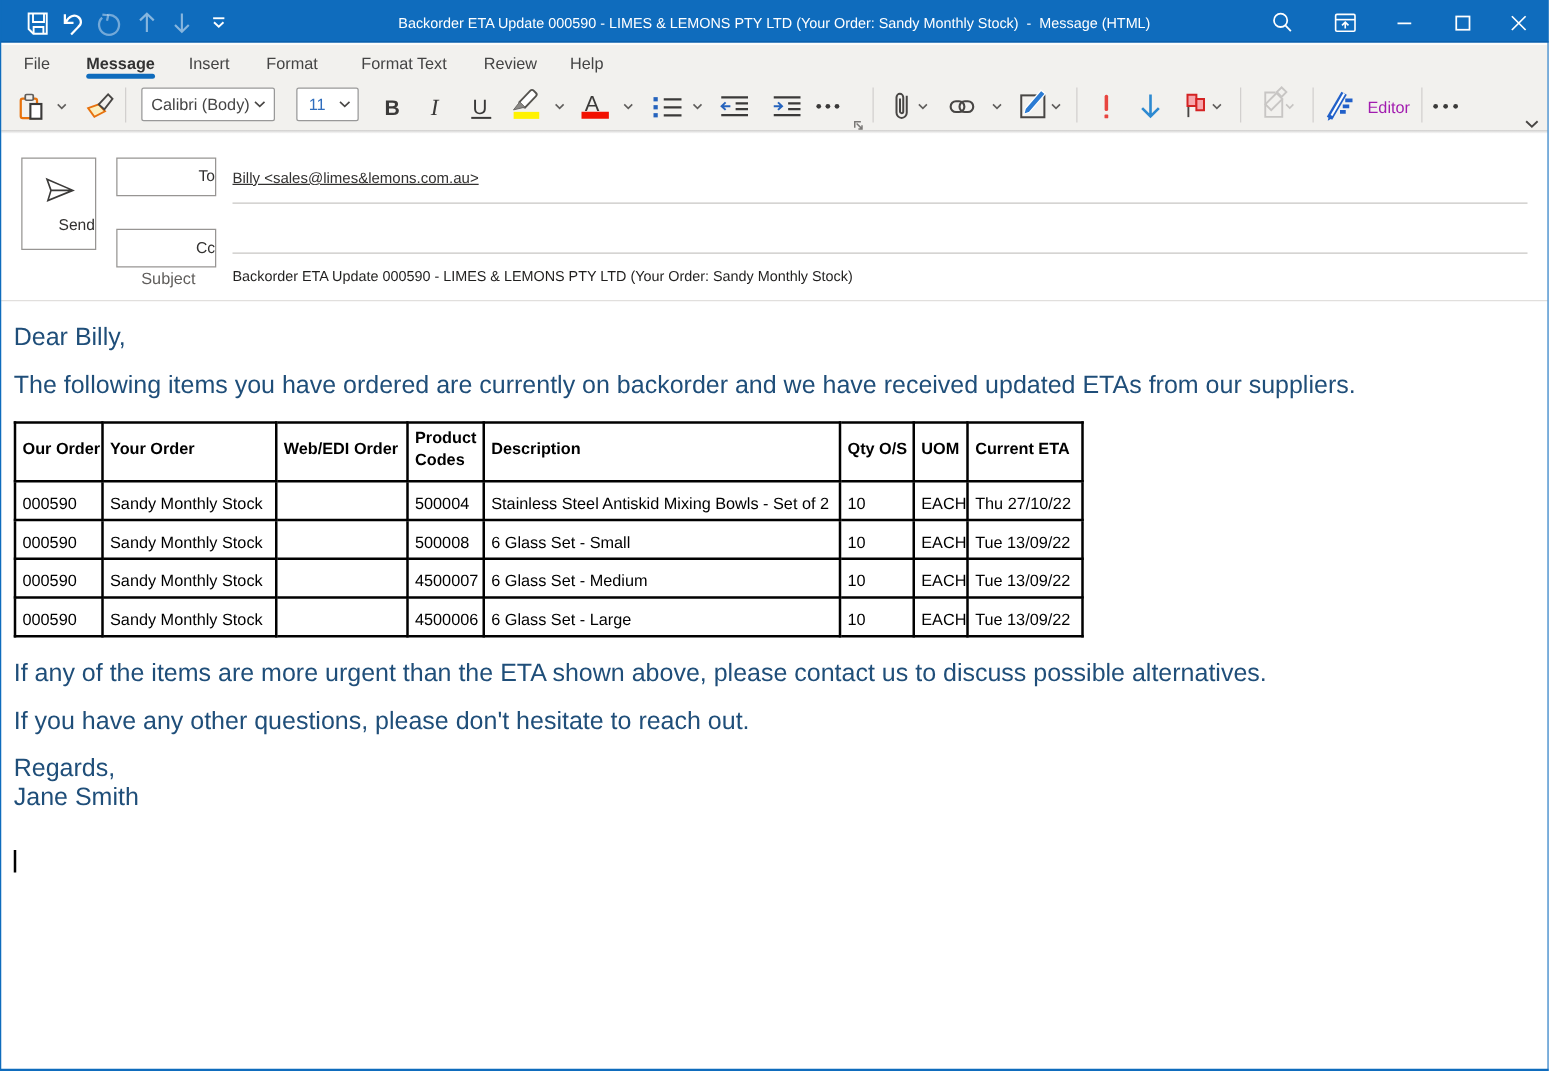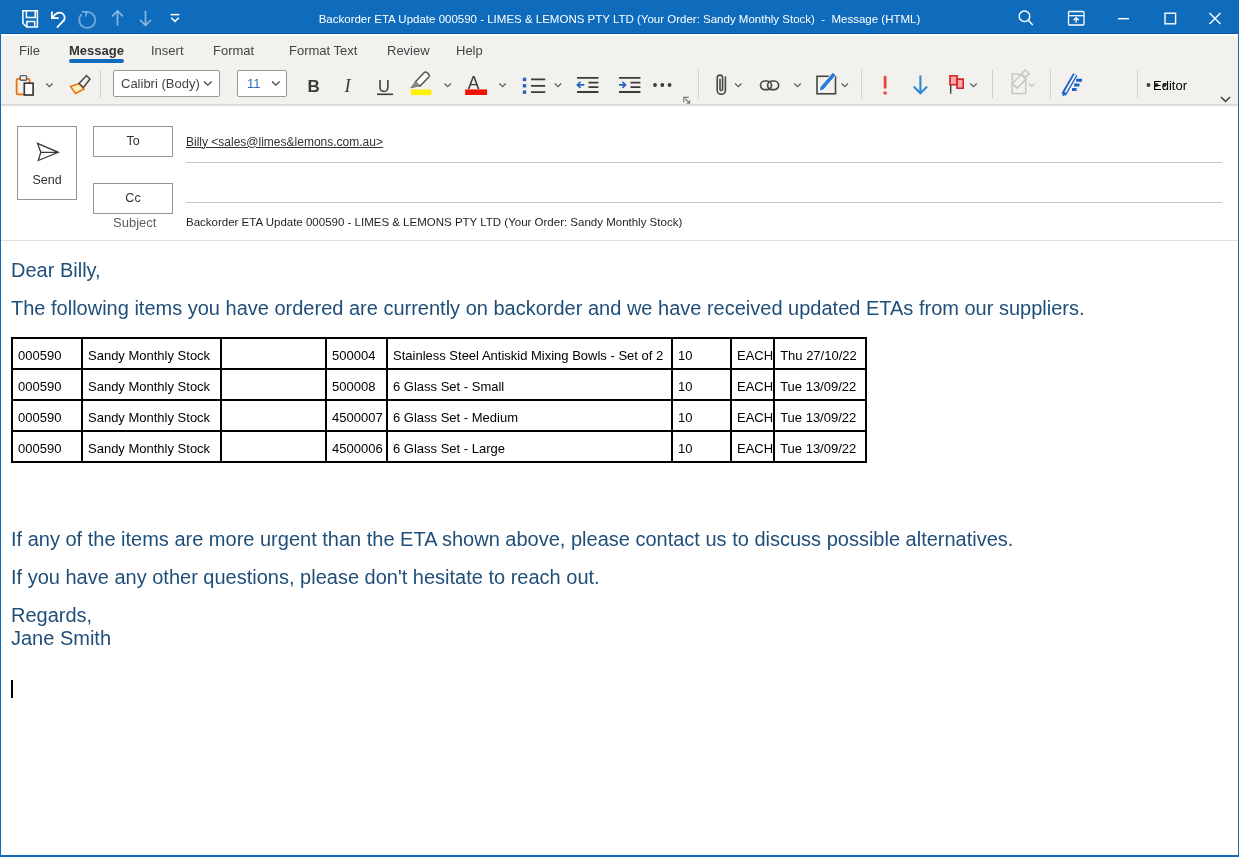--- a/index.html
+++ b/index.html
@@ -11,21 +11,21 @@
 
 .tabrow{position:absolute;left:1px;top:35px;width:1237px;height:69px;background:#f2f1ee;border-top:1px solid #fdfdfc}
 .tab{position:absolute;top:42.5px;font-size:13px;color:#444}
 .tab.sel{font-weight:bold;color:#333}
 .msgline{position:absolute;left:69px;top:59px;width:55px;height:4px;background:#0f6cbd;border-radius:2px}
 
 .ribshadow{position:absolute;left:1px;top:104px;width:1237px;height:3px;background:linear-gradient(#cfcecd,rgba(255,255,255,0))}
 .vsep{position:absolute;top:70px;height:28px;width:1px;background:#d2d0ce}
 .combo{position:absolute;background:#fff;border:1px solid #999;border-radius:2px;font-size:13px;color:#444}
 
-.btn{position:absolute;border:1px solid #979593;background:#fff;color:#323130;font-size:12.5px;text-align:center}
+.btn{position:absolute;border:1px solid #979593;background:#fff;color:#323130;font-size:12.5px;text-align:right}
 .fline{position:absolute;left:186px;width:1036px;height:1px;background:#c8c6c4}
 
 .bodytext{position:absolute;color:#1f4e79;font-size:20px;white-space:nowrap}
 table.bo{position:absolute;left:11px;top:336.5px;border-collapse:collapse;table-layout:fixed;font-size:13px;color:#000}
 table.bo td,table.bo th{border:2px solid #000;padding:4px 0 0 5px;text-align:left;vertical-align:middle;overflow:hidden;white-space:nowrap}
 table.bo th{font-size:13px;line-height:18.5px;padding:0 0 4px 5px}
 .cursor{position:absolute;left:11px;top:680px;width:1.5px;height:18px;background:#000}
 svg{position:absolute;overflow:visible}
 </style></head><body>
 
@@ -216,21 +216,21 @@
 
 <div class="combo" style="left:113px;top:70px;width:107px;height:27px;line-height:25px;padding-left:7px">Calibri (Body)</div>
 <svg class="abs" width="12" height="8" style="left:203px;top:80px">
     <path d="M1,1.5 l3.8,3.6 3.8,-3.6" stroke="#484644" stroke-width="1.3" fill="none"></path>
   </svg>
 <div class="combo" style="left:237px;top:70px;width:50px;height:27px;line-height:25px;padding-left:9px;color:#2f6dbd">11</div>
 <svg class="abs" width="12" height="8" style="left:271px;top:80px">
     <path d="M1,1.5 l3.8,3.6 3.8,-3.6" stroke="#484644" stroke-width="1.3" fill="none"></path>
   </svg>
 
-<div class="abs" style="left:1153px;top:78px;font-size:13px;color:#000000">Editor</div>
+<div class="abs" style="left:1094px;top:78px;font-size:13px;color:#a21caf">Editor</div>
 
 <div class="btn" style="left:17px;top:126px;width:60px;height:74px">
   <svg width="34" height="26" style="left:13px;top:12px">
       <path d="M6.6,4.4 L27.3,13.3 L7.3,21.5 L9.8,13.3 Z M9.8,13.3 L27.3,13.3" fill="none" stroke="#3b3a39" stroke-width="1.3"></path>
     </svg>
   <div style="position:absolute;left:0;width:100%;top:46px">Send</div>
 </div>
 <div class="btn" style="left:93px;top:126px;width:80px;height:31px;line-height:29px">To</div>
 <div class="btn" style="left:93px;top:183px;width:80px;height:31px;line-height:29px">Cc</div>
 <div class="abs" style="left:186px;top:134.5px;font-size:12px;color:#323130;text-decoration:underline">Billy &lt;sales@limes&amp;lemons.com.au&gt;</div>
@@ -248,20 +248,30 @@
       <col style="width:70px">
       <col style="width:139px">
       <col style="width:105px">
       <col style="width:61px">
       <col style="width:285px">
       <col style="width:59px">
       <col style="width:42px">
       <col style="width:92px">
     </colgroup>
 <tbody>
+      <tr style="height:47px">
+        <th>Our Order</th>
+        <th>Your Order</th>
+        <th>Web/EDI Order</th>
+        <th style="white-space:normal">Product Codes</th>
+        <th>Description</th>
+        <th>Qty O/S</th>
+        <th>UOM</th>
+        <th>Current ETA</th>
+      </tr>
 <tr style="height:31px">
         <td>000590</td>
         <td>Sandy Monthly Stock</td>
         <td></td>
         <td>500004</td>
         <td>Stainless Steel Antiskid Mixing Bowls - Set of 2</td>
         <td>10</td>
         <td>EACH</td>
         <td>Thu 27/10/22</td>
       </tr>

